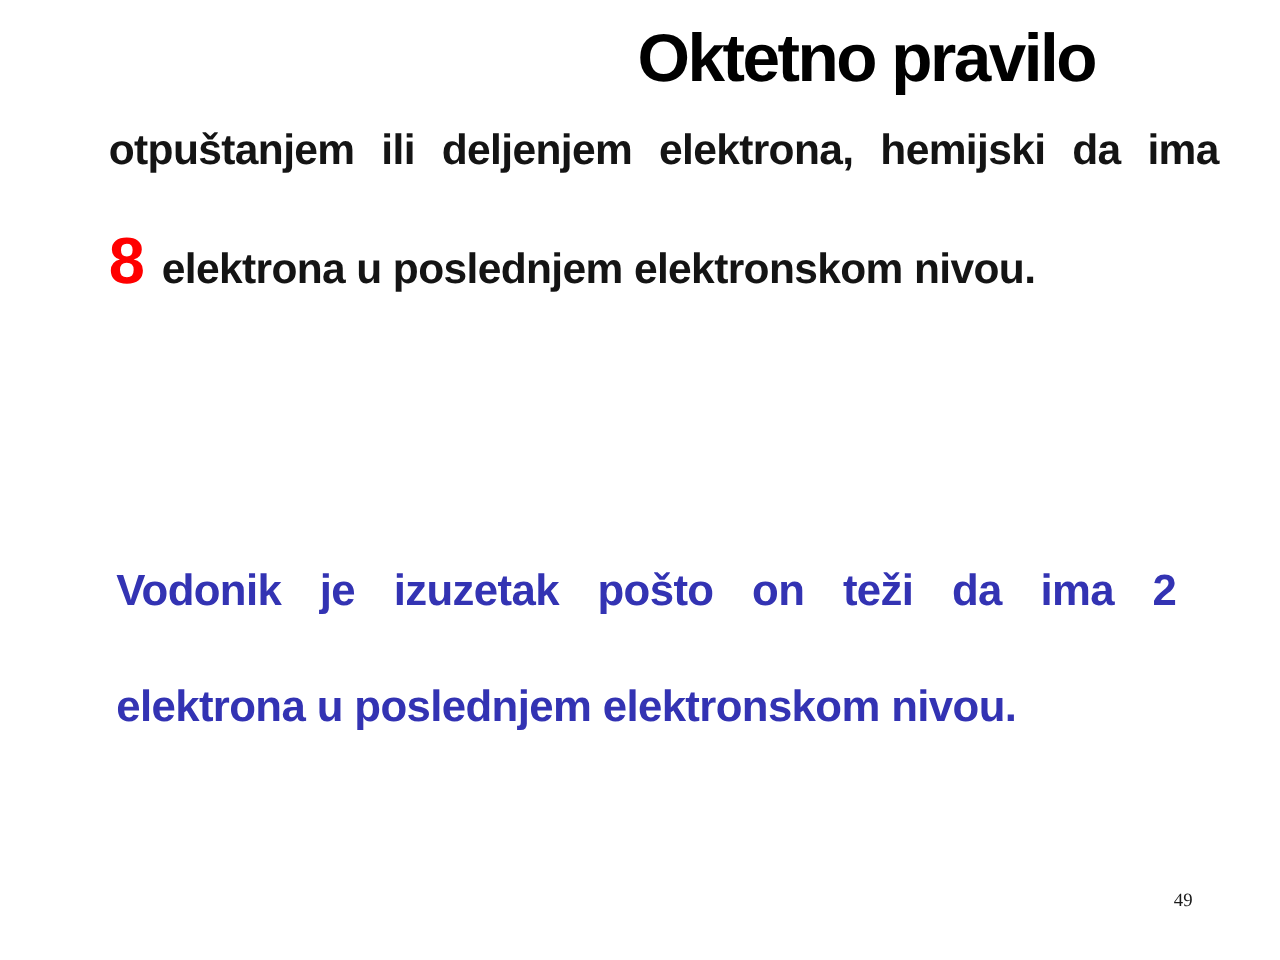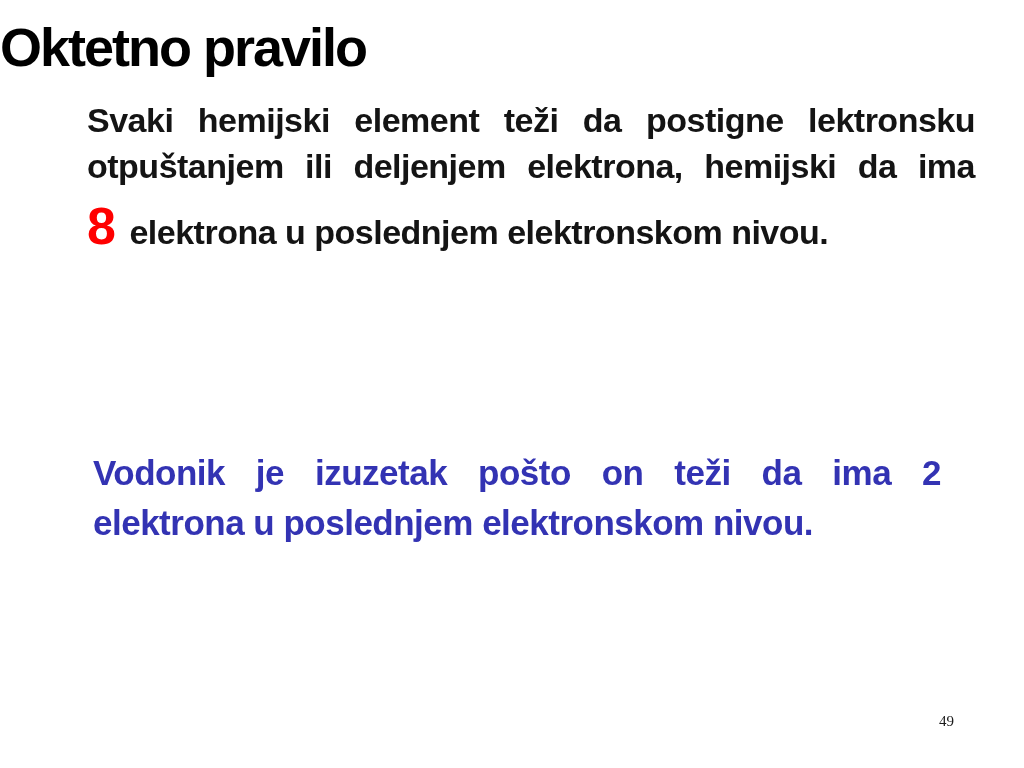--- a/index.html
+++ b/index.html
@@ -17,21 +17,21 @@
   .slide {
     position: absolute;
     inset: 0;
     background: #ffffff;
   }
   .slide-title {
     position: absolute;
     top: 16px;
     left: 0;
     width: 876px;
-    text-align: left;
+    text-align: right;
     font-size: 54px;
     font-weight: bold;
     color: #000000;
     letter-spacing: -2px;
   }
   .para-black {
     position: absolute;
     left: 87px;
     top: 97px;
     width: 888px;
@@ -45,20 +45,21 @@
     white-space: nowrap;
   }
   .line.justified {
     text-align: justify;
     text-align-last: justify;
     white-space: normal;
     word-spacing: 2px;
   }
   .line.flush-left {
     text-align: left;
+    margin-top: 43px;
   }
   .number-line {
     margin-top: 14px;
     line-height: 56px;
   }
   .red-number {
     color: var(--highlight-red, #ff0000);
     font-size: 52px;
     font-weight: bold;
     margin-right: 14px;
@@ -86,21 +87,20 @@
   }
 </style>
 </head>
 <body>
 
 <div class="slide">
 
   <div class="slide-title">Oktetno pravilo</div>
 
   <div class="para-black">
-    <div class="line justified">Svaki hemijski element teži da postigne lektronsku</div>
     <div class="line justified">otpuštanjem ili deljenjem elektrona, hemijski da ima</div>
     <div class="line flush-left number-line">
       <span class="red-number">8</span><span>elektrona u poslednjem elektronskom nivou.</span>
     </div>
   </div>
 
   <div class="para-blue">
     <div class="line justified">Vodonik je izuzetak pošto on teži da ima 2</div>
     <div class="line flush-left">elektrona u poslednjem elektronskom nivou.</div>
   </div>

